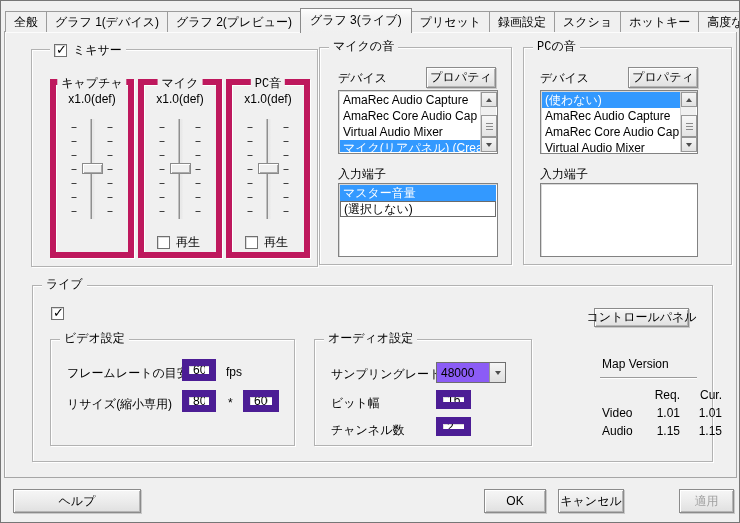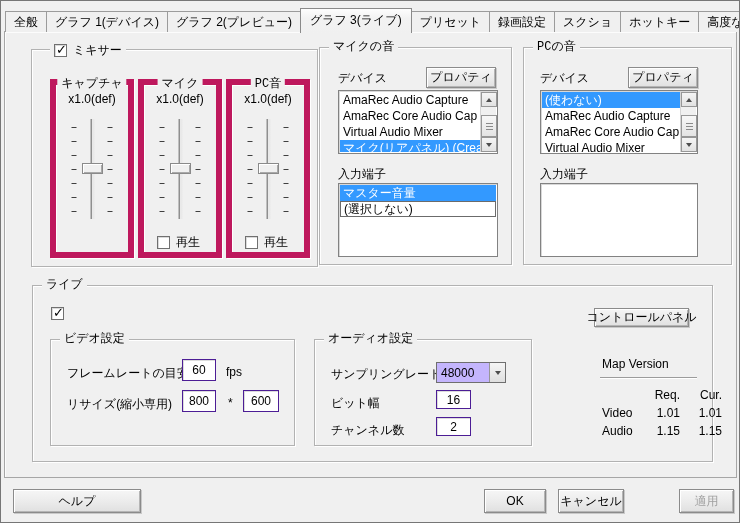--- a/index.html
+++ b/index.html
@@ -57,23 +57,23 @@
   .gain{position:absolute;top:7px;left:0;right:0;text-align:center;}
   .slider{position:absolute;left:50%;transform:translateX(-50%);top:34px;width:45px;height:102px;}
   .ticks{position:absolute;top:8px;width:5px;height:85px;background-image:repeating-linear-gradient(to bottom,#3f3f3f 0 1px,transparent 1px 14px);}
   .ticks.left{left:2px;}
   .ticks.right{right:2px;}
   .track{position:absolute;left:50%;transform:translateX(-50%);top:0;width:4px;height:100px;background:linear-gradient(to right,#8f8f8f 0 2px,#e9e9e9 2px);}
   .sthumb{position:absolute;left:50%;transform:translateX(-50%);top:44px;width:21px;height:11px;background:#f0f0f0;border:1px solid #8a8a8a;box-shadow:inset 1px 1px 0 #ffffff,inset -1px -1px 0 #a9a9a9;}
   .play{position:absolute;left:13px;top:149px;}
 
   
-  .field{position:absolute;background:#fff;border:1px solid #4c1d95;box-shadow:inset 1px 1px 0 #dcdcdc;font-family:inherit;font-size:12px;padding:0 4px;color:var(--text);outline:none;text-align:center;}
+  .field{position:absolute;background:#fff;border:7px solid #4c1d95;box-shadow:inset 1px 1px 0 #dcdcdc;font-family:inherit;font-size:12px;padding:0 4px;color:var(--text);outline:none;}
   .label{position:absolute;white-space:nowrap;}
-  .combo{position:absolute;background:#c4b5fd;border:1px solid #6f6f6f;display:flex;align-items:center;}
+  .combo{position:absolute;background:#8b5cf6;border:1px solid #6f6f6f;display:flex;align-items:center;}
   .combo-value{flex:1;padding:0 4px;}
   .combo-btn{width:16px;align-self:stretch;background:linear-gradient(#f5f5f5,#dfdfdf);border-left:1px solid #979797;display:flex;align-items:center;justify-content:center;}
 
   
   .mv-underline{position:absolute;height:1px;background:#9c9c9c;box-shadow:0 1px 0 #ffffff;}
   .mv-table{position:absolute;}
   .mv-row{display:flex;height:18px;line-height:18px;}
   .mv-name{width:36px;text-align:left;}
   .mv-req{width:42px;text-align:right;}
   .mv-cur{width:42px;text-align:right;}

